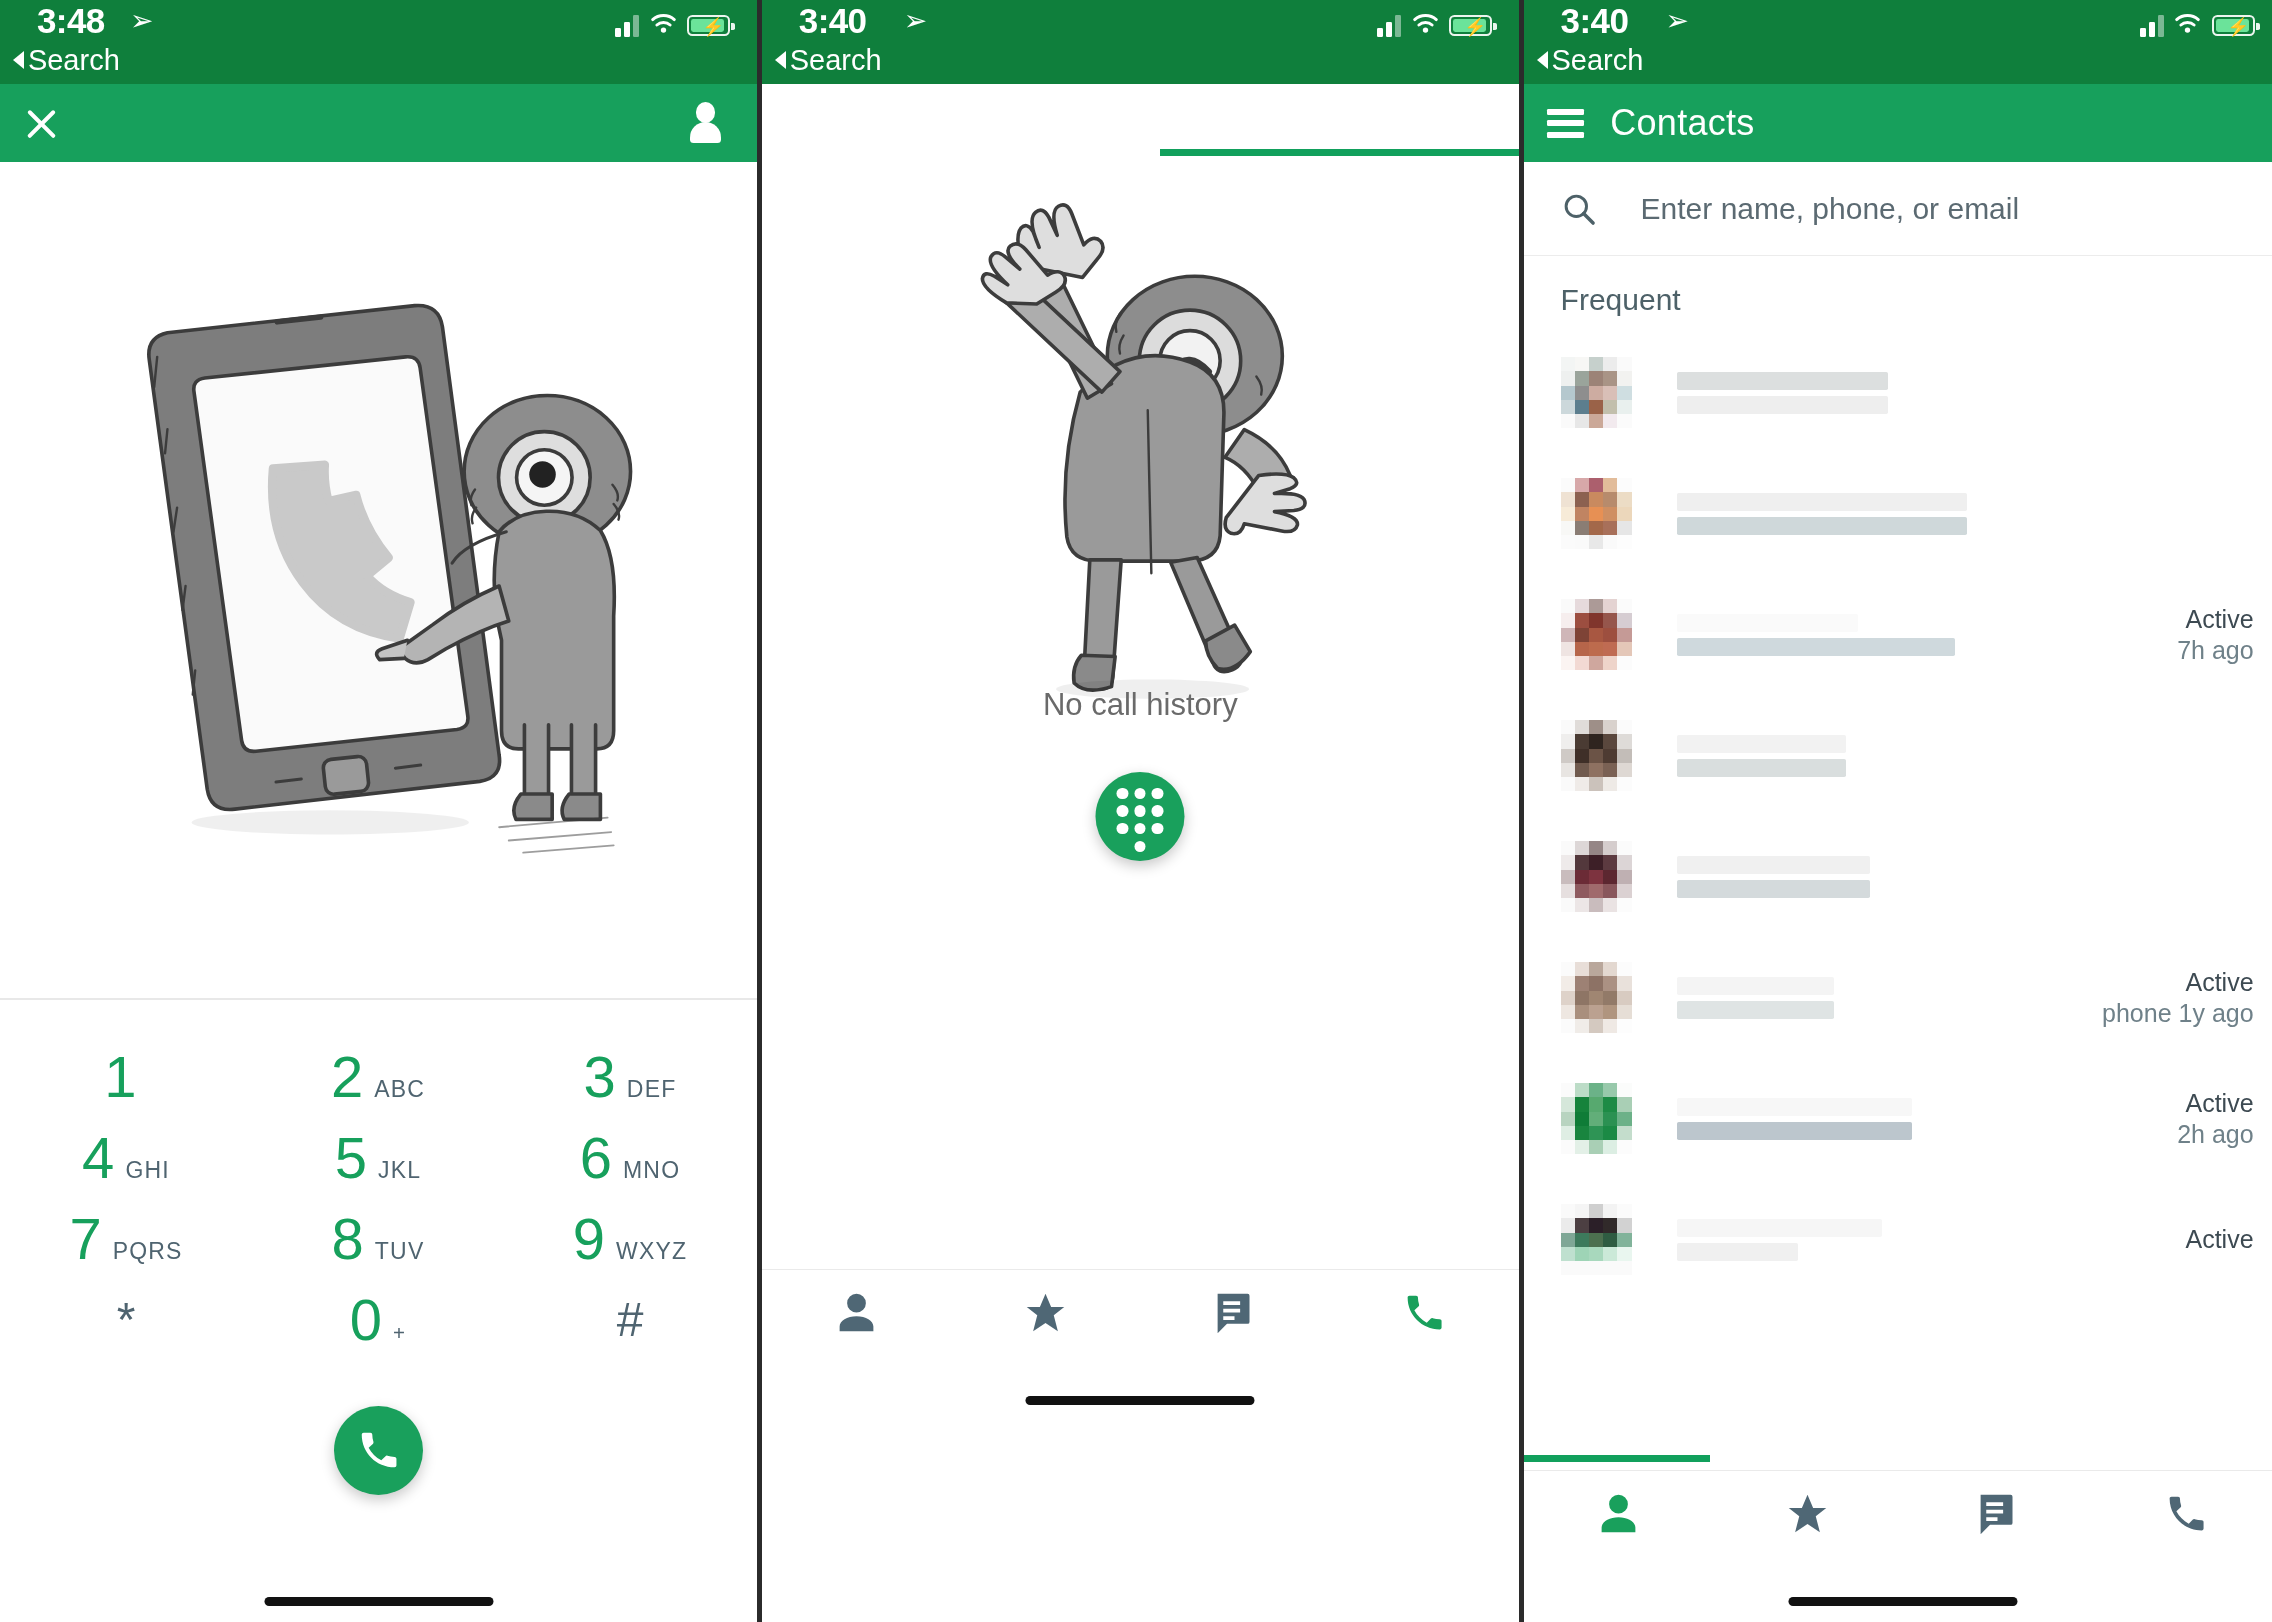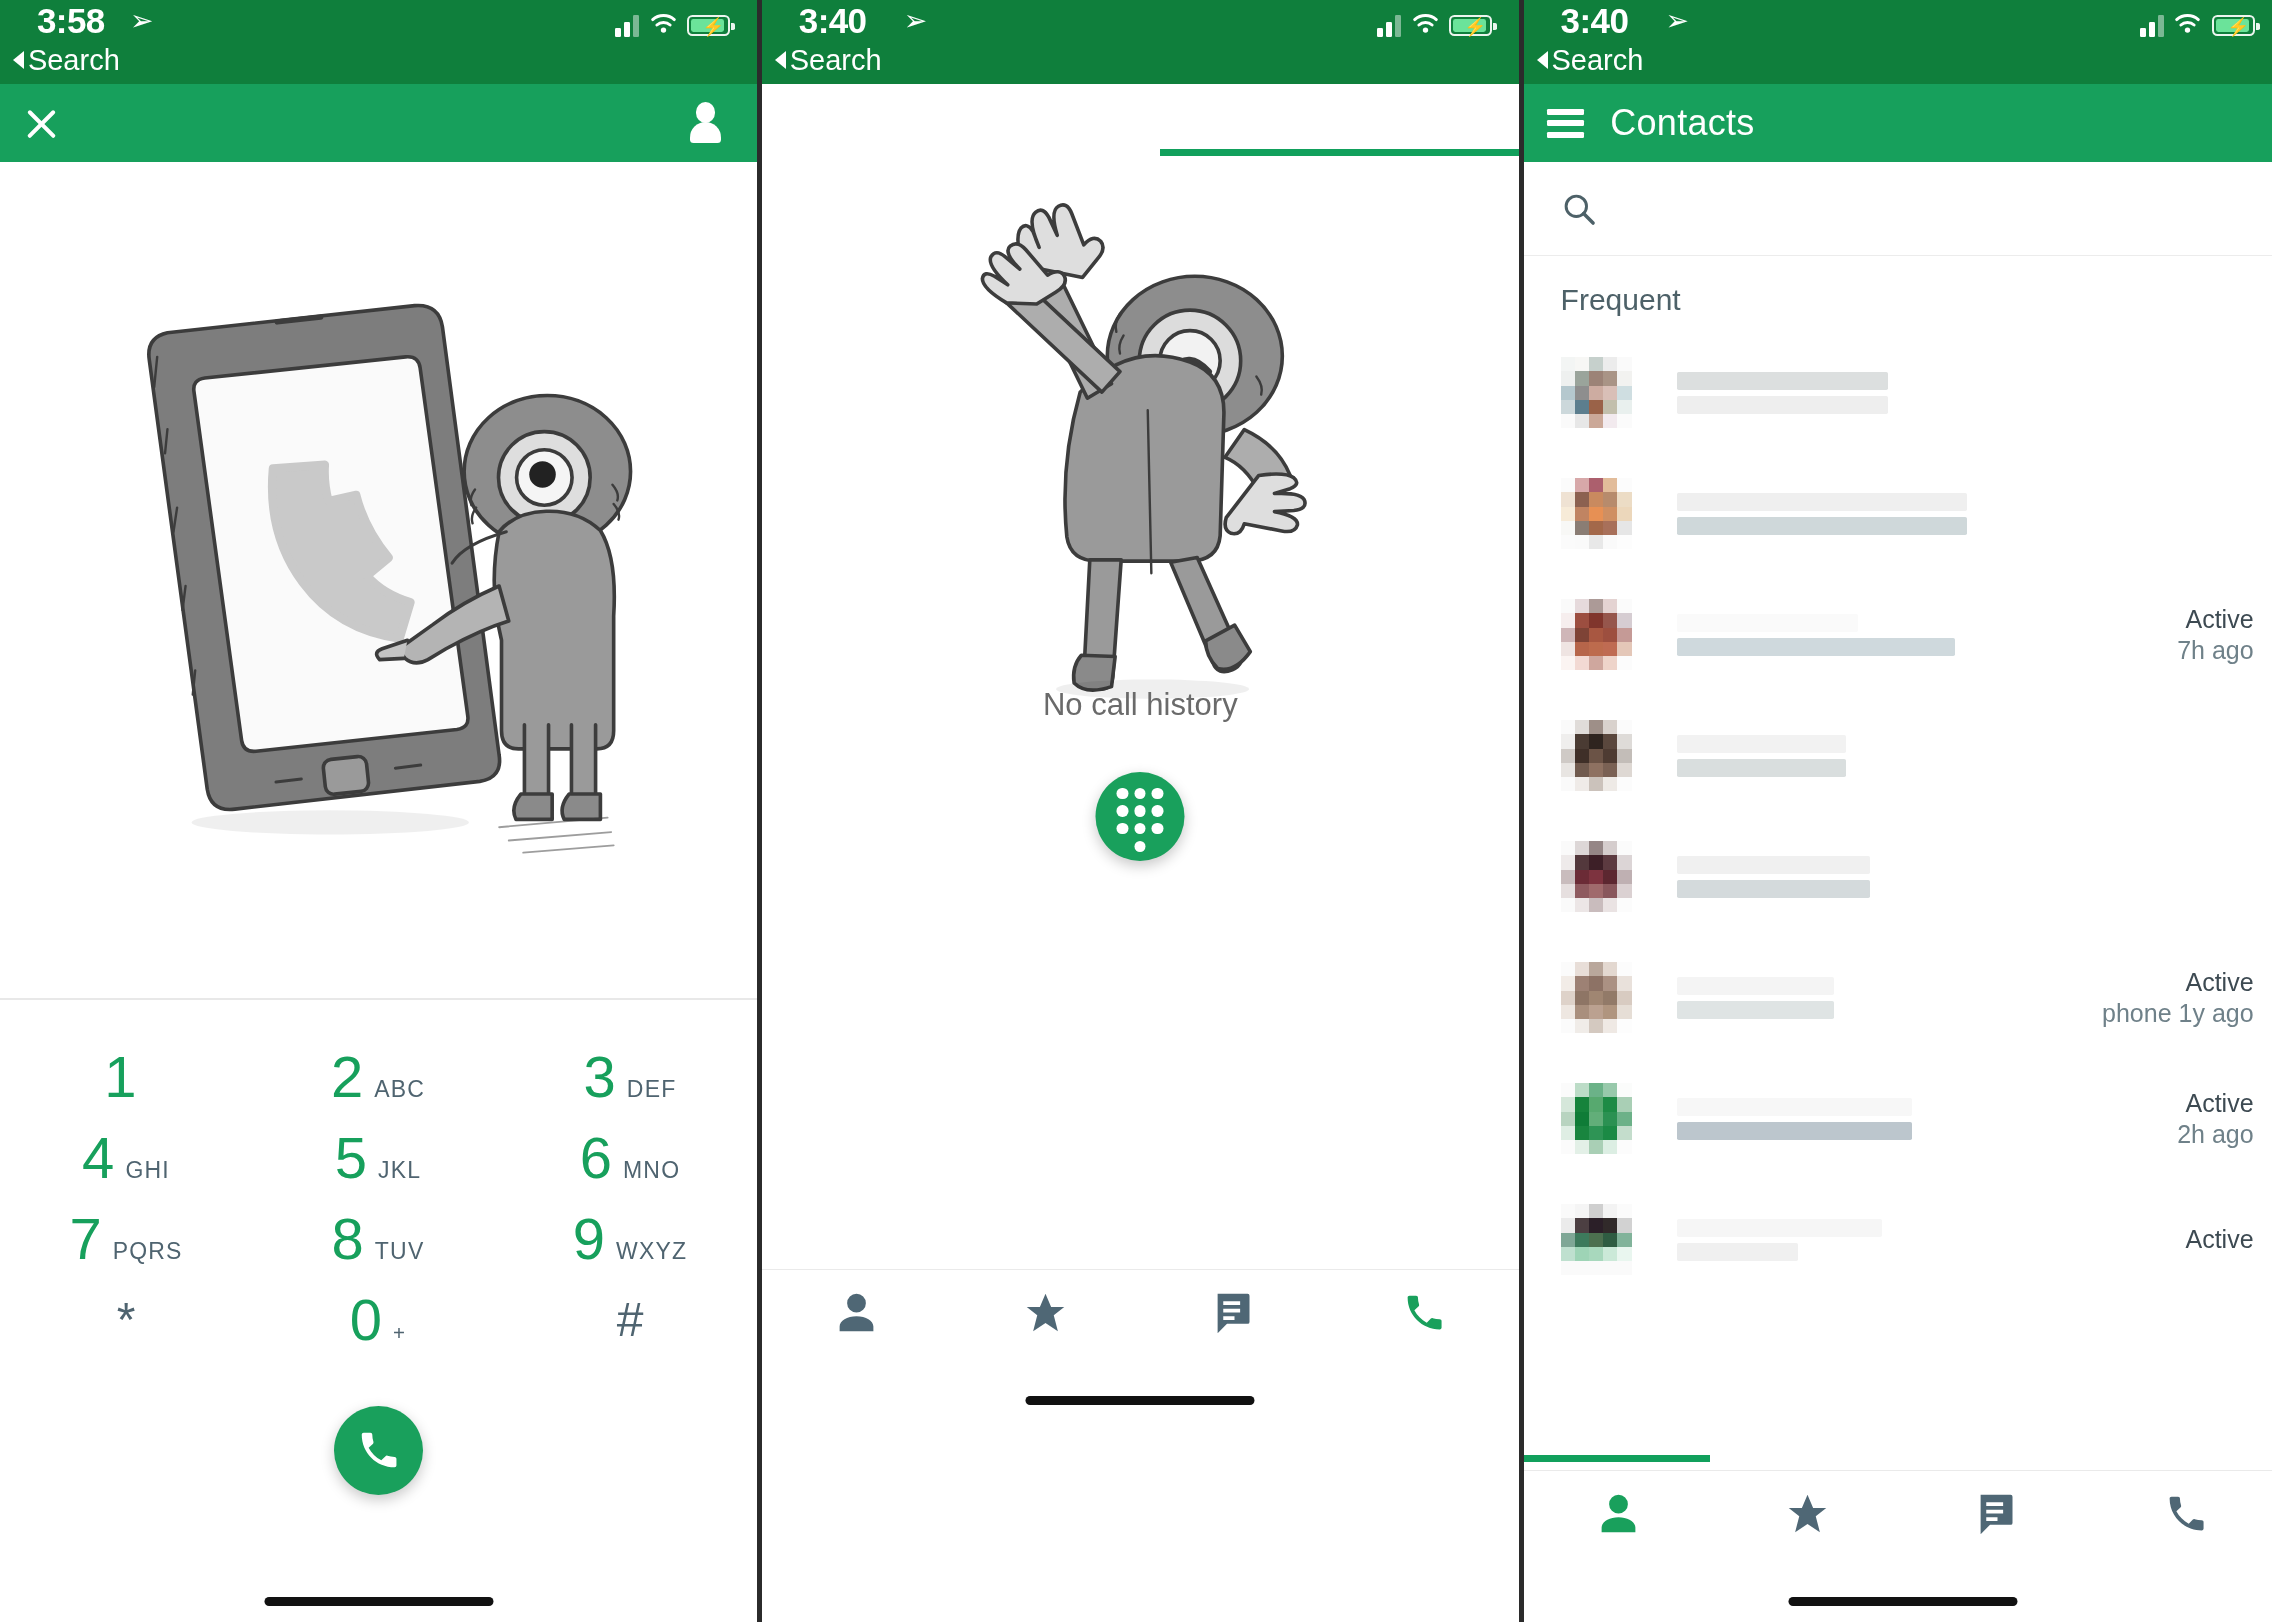--- a/index.html
+++ b/index.html
@@ -123,21 +123,21 @@
   .meta .a{ font-size:25px; color:#3d4a52; line-height:31px; }
   .meta .t{ font-size:25px; color:#6f8189; line-height:31px; }
 </style>
 </head>
 <body>
 
 <div class="screens">
 
   <div class="panel p1">
     <div class="statusbar">
-      <div class="sb-time">3:58</div>
+      <div class="sb-time">3:48</div>
       <div class="sb-loc" style="left:130px;">➢</div>
       <div class="sb-right">
         <div class="sig">
             <i></i>
             <i></i>
             <i></i>
           </div>
         <svg width="29" height="24" viewBox="0 0 48 40">
           <path d="M24 33a4.5 4.5 0 100-9 4.5 4.5 0 000 9z" fill="#fff"></path>
           <path d="M13 20c6-5.5 16-5.5 22 0" stroke="#fff" stroke-width="5" fill="none" stroke-linecap="round"></path>
@@ -419,20 +419,21 @@
           <span></span>
         </div>
       <div class="title">Contacts</div>
     </div>
 
     <div class="searchbar">
       <svg viewBox="0 0 24 24">
         <circle cx="10.5" cy="10.5" r="7" fill="none" stroke="#4d6168" stroke-width="2"></circle>
         <line x1="15.5" y1="15.5" x2="22" y2="22" stroke="#4d6168" stroke-width="2.4" stroke-linecap="round"></line>
       </svg>
+      <input class="search-input" type="text" placeholder="Enter name, phone, or email" style="">
     </div>
 
     <div class="sec-head">Frequent</div>
 
     <div class="contacts">
 
       <div class="crow">
         <div class="avatar">
           <span style="background:#f3f5f4"></span>
             <span style="background:#f7f7f5"></span>

